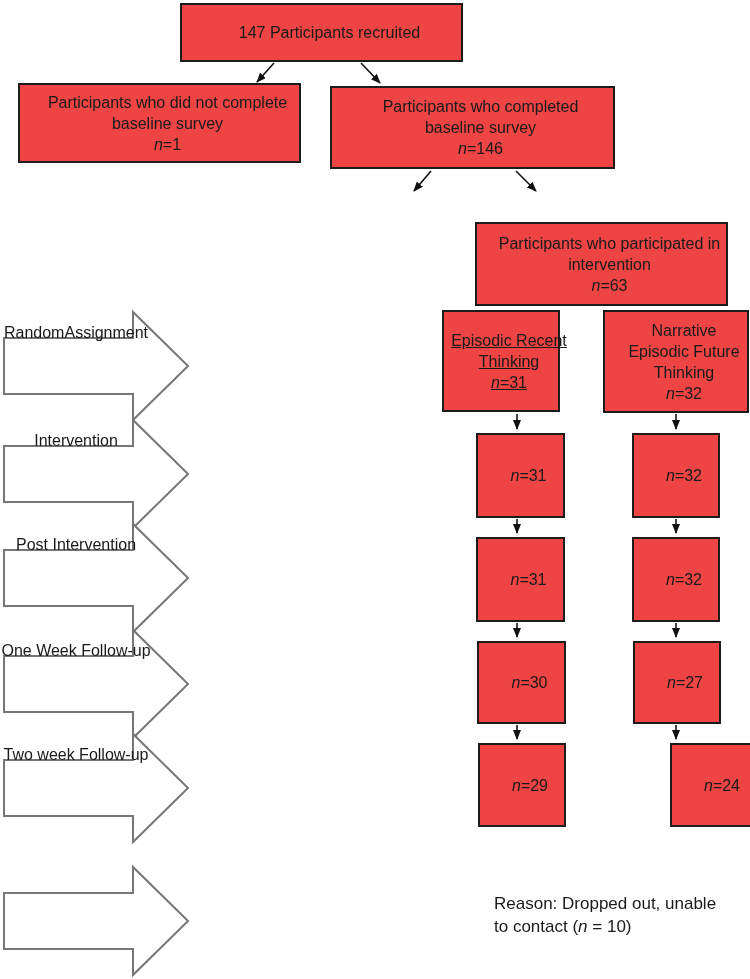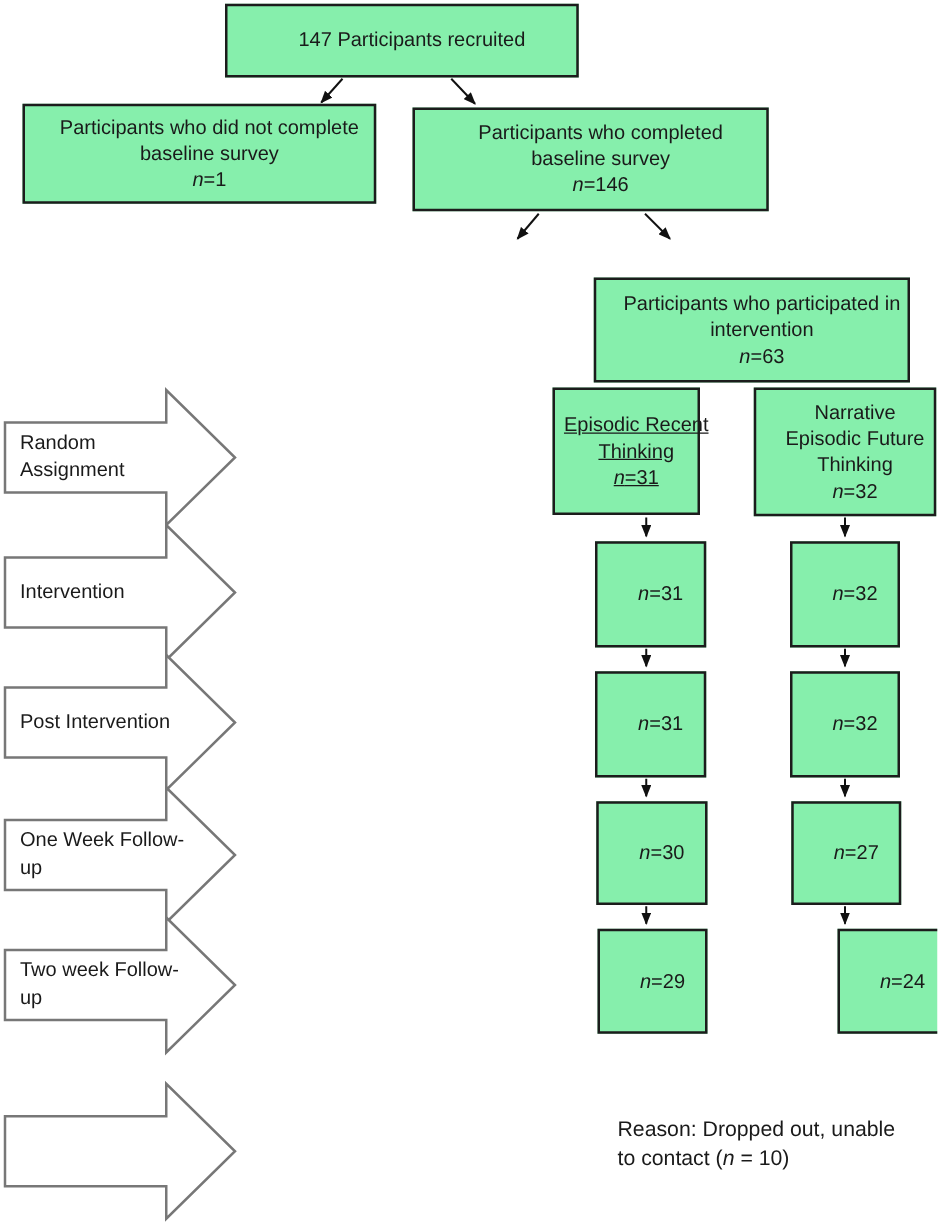--- a/index.html
+++ b/index.html
@@ -12,29 +12,29 @@
   #canvas{
     position:relative;width:750px;height:979px;background:#ffffff;overflow:hidden;
     font-family:"Liberation Sans","DejaVu Sans",sans-serif;color:var(--text);
   }
   svg.layer{position:absolute;left:0;top:0;width:750px;height:979px;}
   .stage-shape{fill:#ffffff;stroke:var(--stage-arrow);stroke-width:2;}
   .conn{stroke:var(--connector);stroke-width:1.6;}
   #ah path{fill:var(--connector);}
   .box{
     position:absolute;box-sizing:border-box;border:2px solid var(--box-border);
-    background:#86efac;display:flex;flex-direction:column;justify-content:center;
+    background:#ef4444;display:flex;flex-direction:column;justify-content:center;
     align-items:center;text-align:center;font-size:16px;line-height:21px;padding-left:16px;
   }
   .ln{display:block;white-space:nowrap;}
   .ln:empty{display:none;}
   i.nn{font-style:italic;}
   .stage-label{
     position:absolute;left:16px;width:120px;height:88px;display:flex;
-    flex-direction:column;justify-content:center;align-items:flex-start;
+    flex-direction:row;justify-content:center;align-items:flex-start;
     font-size:16px;line-height:22px;text-align:left;
   }
   .stage-line{display:block;white-space:nowrap;}
   .stage-line:empty{display:none;}
   
   #box-recruited{left:180px;top:3px;width:283px;height:59px;}
   #box-no-baseline{left:18px;top:83px;width:283px;height:80px;}
   #box-baseline{left:330px;top:86px;width:285px;height:83px;}
   #box-no-intervention{left:57px;top:194px;width:405px;height:89px;line-height:22px;}
   #box-intervention{left:475px;top:194px;width:253px;height:84px;margin-top:28px;}

